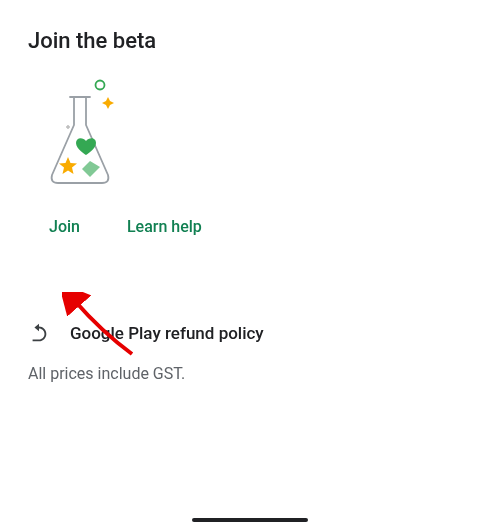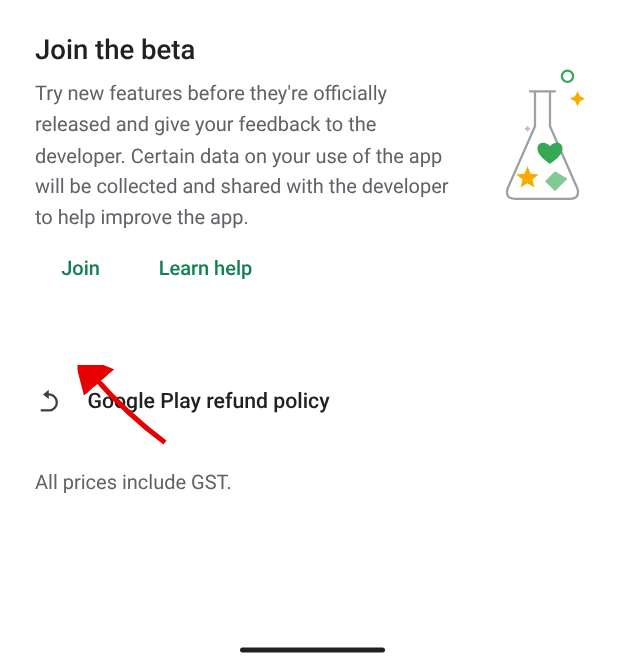--- a/index.html
+++ b/index.html
@@ -13,21 +13,21 @@
       width: 500px;
       height: 528px;
       position: relative;
       padding: 28px;
       color: #202124;
     }
     .section-title {
       font-size: 22px;
       font-weight: 500;
       color: #202124;
-      margin-bottom: 10px;
+      margin-bottom: 34px;
     }
     .beta-row {
       display: flex;
       align-items: flex-start;
       gap: 12px;
     }
     .beta-text {
       flex: 1;
     }
     .beta-description {
@@ -73,44 +73,41 @@
       display: flex;
       align-items: center;
       justify-content: center;
     }
     .refund-label {
       font-size: 17px;
       font-weight: 500;
       color: #202124;
     }
     .gst-note {
-      margin-top: 44px;
+      margin-top: 20px;
       font-size: 16px;
       color: #5f6368;
     }
     .bottom-bar {
       position: absolute;
       bottom: 6px;
       left: 50%;
       transform: translateX(-50%);
       width: 116px;
       height: 4px;
       background: #202124;
       border-radius: 2px;
     }
   </style>
 </head>
 <body>
 
 <h2 class="section-title">Join the beta</h2>
 
 <div class="beta-row">
-  <div class="beta-text">
-    <p class="beta-description">Try new features before they're officially released and give your feedback to the developer. Certain data on your use of the app will be collected and shared with the developer to help improve the app.</p>
-  </div>
   <div class="beta-icon">
     <svg width="90" height="120" viewBox="0 0 90 120">
 
       <circle cx="72" cy="6" r="4.5" fill="none" stroke="#34a853" stroke-width="1.8"></circle>
 
       <path d="M80 18 L82 22 L86 24 L82 26 L80 30 L78 26 L74 24 L78 22 Z" fill="#f9ab00"></path>
 
       <path d="M38 48 L42 48 M40 46 L40 50" stroke="#bdbdbd" stroke-width="1.5"></path>
 
       <path d="M46 18 L46 46 L24 96 Q22 104 30 104 L74 104 Q82 104 80 96 L58 46 L58 18" fill="none" stroke="#9aa0a6" stroke-width="1.8" stroke-linejoin="round"></path>

